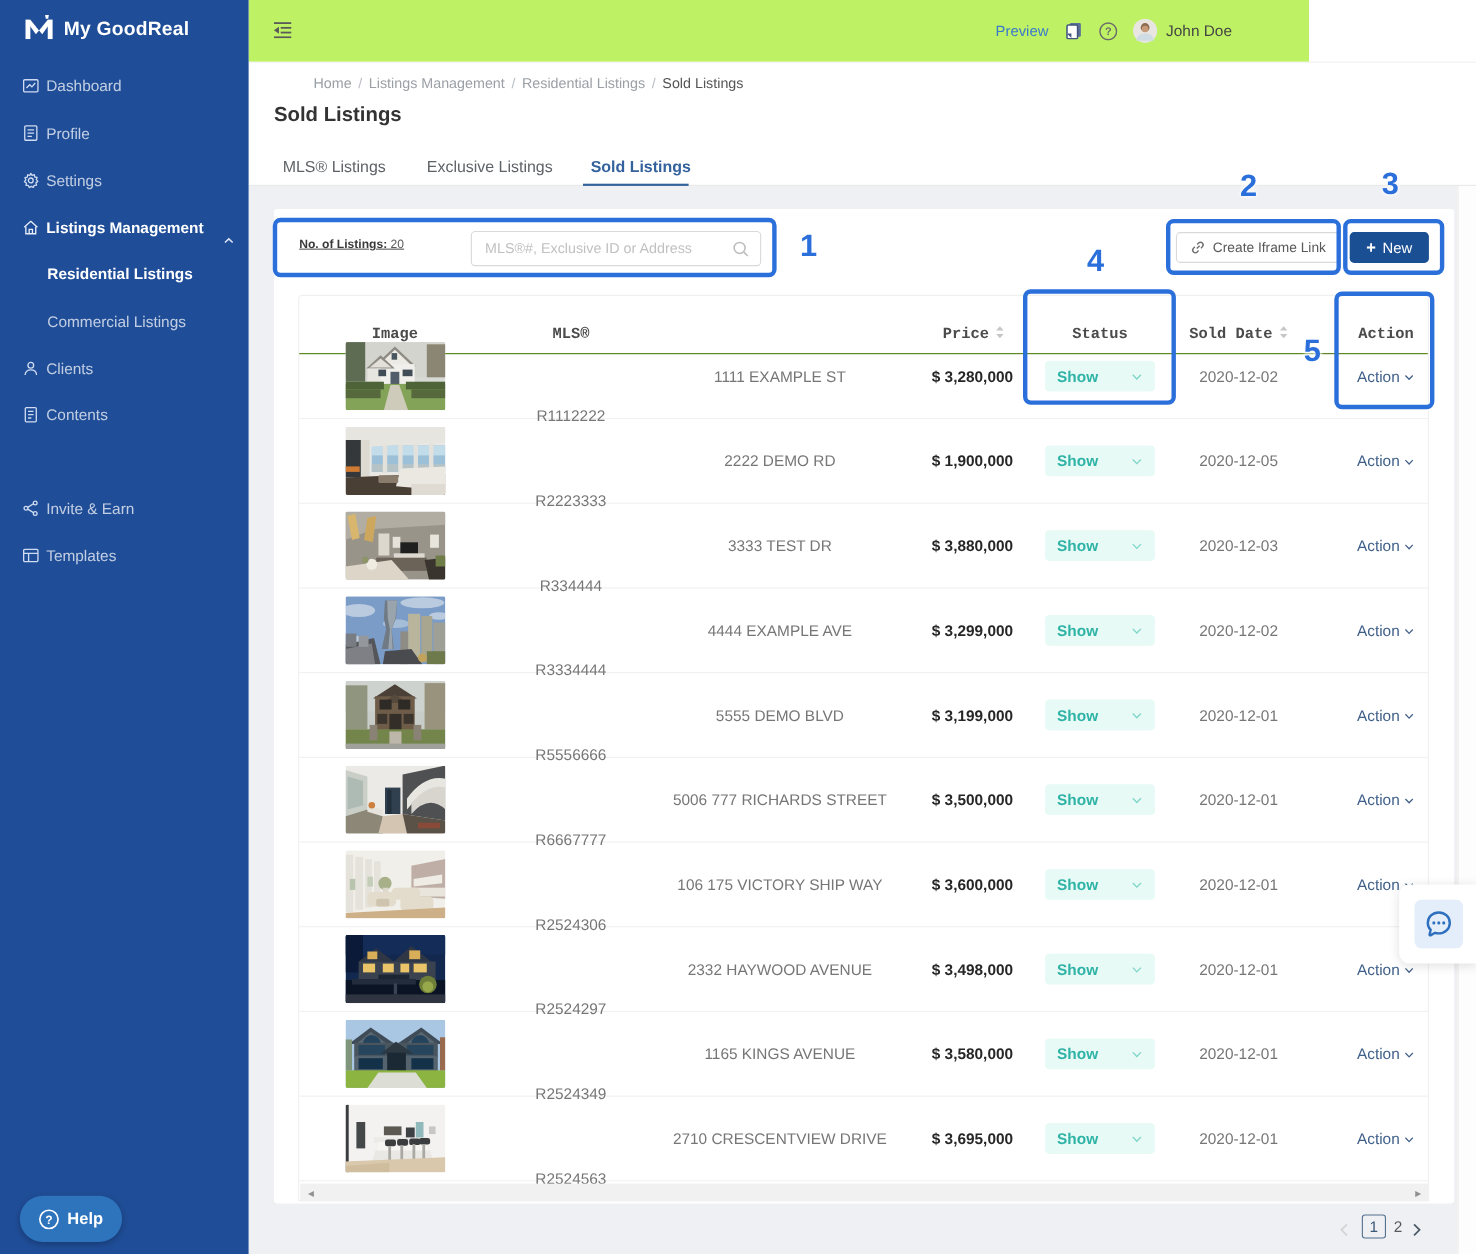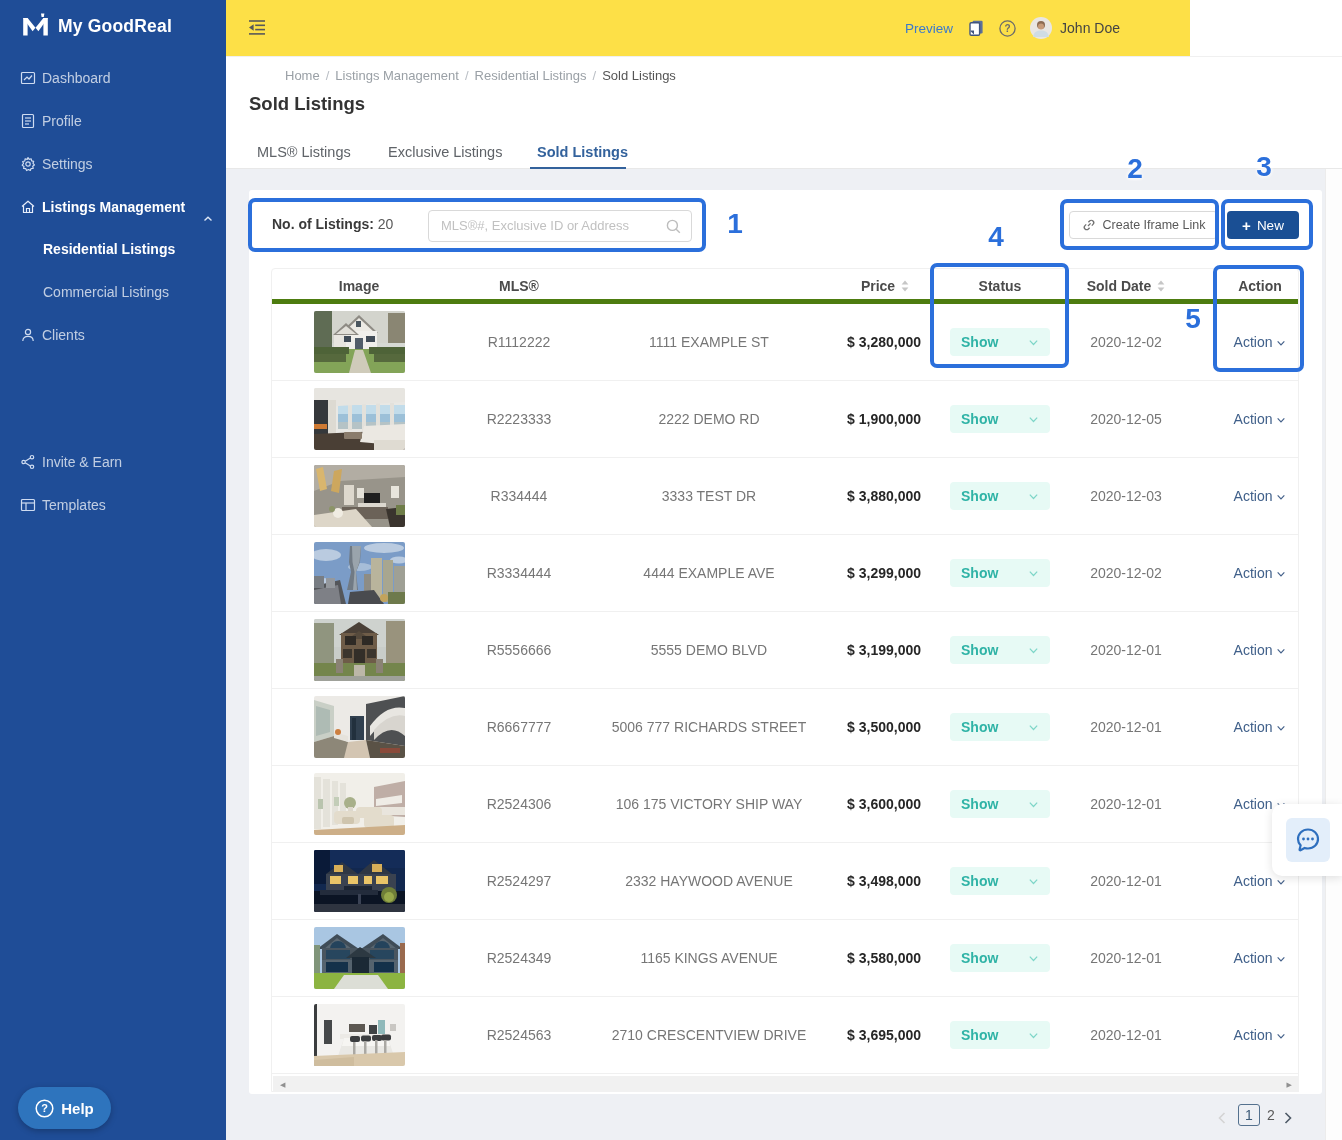--- a/index.html
+++ b/index.html
@@ -13,21 +13,21 @@
 .mi { width:16px; height:16px; margin-right:6px; display:inline-block; }
 .mi svg { display:block; }
 .mopen { color:#fff; font-weight:bold; }
 .msel { color:#fff; font-weight:bold; padding-left:23px; }
 .msub { padding-left:23px; }
 .mcaret { position:absolute; right:3px; top:15px; }
 #help { position:absolute; left:18px; top:1087px; width:93px; height:42px; background:#2e74bd; border-radius:21px; display:flex; align-items:center; justify-content:center; color:#fff; font-weight:bold; font-size:15px; box-shadow:0 2px 6px rgba(0,0,0,.25); }
 #help svg { margin-right:7px; }
 
 
-#hdr { position:absolute; left:226px; top:0; width:964px; height:56px; background:#fde047; z-index:2; }
+#hdr { position:absolute; left:226px; top:0; width:964px; height:56px; background:#bef264; z-index:2; }
 #fold { position:absolute; left:23px; top:20px; }
 #hright { position:absolute; right:70px; top:0; height:56px; display:flex; align-items:center; }
 #prev { color:#3b79cb; font-size:13.5px; margin-right:16px; }
 #jd { color:#444; font-size:14px; margin-left:8px; }
 
 
 #crumbwrap { position:absolute; left:226px; top:56px; width:1116px; height:113px; background:#fff; border-top:1px solid #f0f0f0; border-bottom:1px solid #e8e8e8; z-index:1; }
 #crumb { position:absolute; left:23px; top:11px; font-size:13px; color:#9aa0a6;margin-left:36px; }
 #crumb .sep { margin:0 6px; color:#b9bec4; }
 #crumb .last { color:#555; }
@@ -35,38 +35,38 @@
 .tab { position:absolute; top:87px; font-size:14.5px; color:#5f6368; }
 .tab.act { color:#33629c; font-weight:bold; }
 #tabline { position:absolute; left:304px; top:110px; width:96px; height:2px; background:#33629c; }
 
 
 #gray { position:absolute; left:226px; top:169px; width:1099px; height:971px; background:#eef0f4; }
 #rstrip { position:absolute; left:1325px; top:169px; width:17px; height:971px; background:#fdfdfd; border-left:1px solid #ececec; }
 #card { position:absolute; left:249px; top:190px; width:1073px; height:904px; background:#fff; border-radius:3px; }
 
 
-#nol { position:absolute; left:272px; top:216px; font-size:14px; color:#595959; }
+#nol { position:absolute; left:272px; top:216px; font-size:11px; color:#595959;text-decoration:underline; }
 #nol b { color:#3a3a3a; }
 #search { position:absolute; left:428px; top:210px; width:264px; height:32px; border:1px solid #d9d9d9; border-radius:4px; background:#fff; color:#c1c1c1; font-size:13px; line-height:30px; padding-left:12px; }
 #search svg { position:absolute; right:10px; top:8px; }
 #btn-iframe { position:absolute; left:1069px; top:211px; width:149px; height:28px; border:1px solid #d9d9d9; border-radius:4px; background:#fff; color:#595959; font-size:12.5px; display:flex; align-items:center; justify-content:center; }
 #btn-iframe svg { margin-right:7px; }
 #btn-new { position:absolute; left:1227px; top:211px; width:72px; height:28px; border-radius:4px; background:#1a4f94; color:#fff; font-size:13.5px; display:flex; align-items:center; justify-content:center; }
 #btn-new .pl { font-size:15px; margin-right:6px; font-weight:bold; }
 
 
 #tbl { position:absolute; left:271px; top:268px; width:1028px; height:824px; border:1px solid #f0f0f0; border-radius:4px 4px 0 0; background:#fff; }
-#thead { position:absolute; left:0; top:0; width:100%; height:35px; border-bottom:5px solid #4d7c0f; }
+#thead { position:absolute; left:0; top:18px; width:100%; height:35px; border-bottom:1px solid #4d7c0f;font-family:Liberation Mono, monospace; }
 .th { position:absolute; top:0; height:35px; line-height:34px; text-align:center; font-size:14px; font-weight:bold; color:#4b4b4b; }
 .sorter { display:inline-block; vertical-align:-1px; margin-left:6px; }
 .trow { position:absolute; left:0; width:100%; height:77px; border-bottom:1px solid #f0f0f0; }
 .thumb { position:absolute; left:42px; top:7px; width:91px; height:62px; border-radius:2px; overflow:hidden; }
 .trow span { position:absolute; top:50%; transform:translateY(-50%); font-size:14px; color:#767676; }
-.c-mls { left:174px; width:146px; text-align:center; }
+.c-mls { left:174px; width:146px; text-align:center;margin-top:36px; }
 .c-addr { left:320px; width:234px; text-align:center; }
 .c-price { left:554px; width:95px; text-align:right; color:#262626 !important; font-weight:bold; }
 .c-show { left:678px; width:100px; height:28px; background:#e7faf5; border-radius:4px; color:#2fb3a6 !important; font-weight:bold; font-size:13px; line-height:28px; padding-left:11px; }
 .c-show svg { vertical-align:-1.5px; }
 .c-date { left:796px; width:116px; text-align:center; }
 .c-act { left:930px; width:116px; text-align:center; color:#40608a !important; }
 .c-act svg { vertical-align:-1px; }
 
 
 #hscroll { position:absolute; left:1px; top:807px; width:1026px; height:16px; background:#f1f1f1; }
@@ -595,20 +595,31 @@
       </div>
 <div class="mitem" style="top:326.5px">
         <span class="mi">
           <svg width="16" height="16" viewBox="0 0 16 16" fill="none" stroke="#cfdcf1" stroke-width="1.2">
             <circle cx="8" cy="5" r="2.6"></circle>
             <path d="M2.8 14 C2.8 10.8 5 9.3 8 9.3 C11 9.3 13.2 10.8 13.2 14"></path>
           </svg>
         </span>
         <span class="mtxt">Clients</span>
       </div>
+<div class="mitem" style="top:369px">
+        <span class="mi">
+          <svg width="16" height="16" viewBox="0 0 16 16" fill="none" stroke="#cfdcf1" stroke-width="1.2">
+            <rect x="3" y="1.5" width="10" height="13" rx="1"></rect>
+            <line x1="5.5" y1="5" x2="10.5" y2="5"></line>
+            <line x1="5.5" y1="8" x2="10.5" y2="8"></line>
+            <line x1="5.5" y1="11" x2="8.5" y2="11"></line>
+          </svg>
+        </span>
+        <span class="mtxt">Contents</span>
+      </div>
 <div class="mitem" style="top:454px">
         <span class="mi">
           <svg width="16" height="16" viewBox="0 0 16 16" fill="none" stroke="#cfdcf1" stroke-width="1.2">
             <circle cx="12" cy="3.2" r="1.7"></circle>
             <circle cx="3.6" cy="8" r="1.7"></circle>
             <circle cx="12" cy="12.8" r="1.7"></circle>
             <line x1="5.2" y1="7.2" x2="10.4" y2="4"></line>
             <line x1="5.2" y1="8.8" x2="10.4" y2="12"></line>
           </svg>
         </span>

